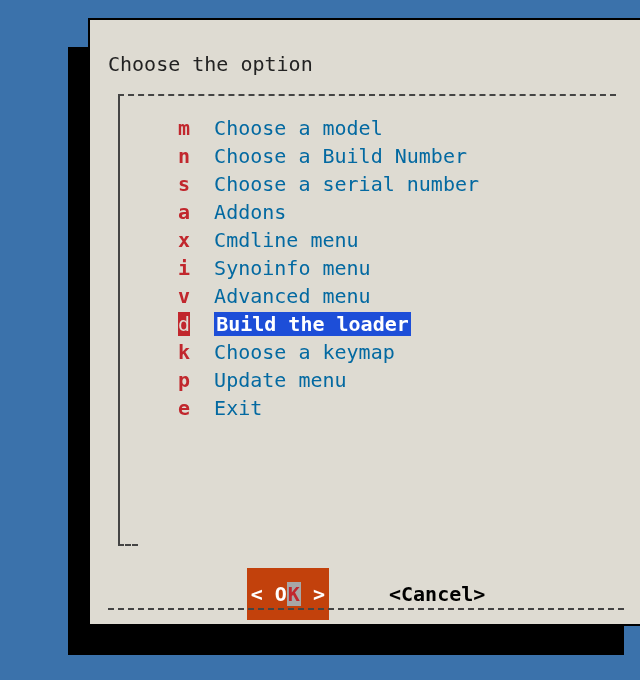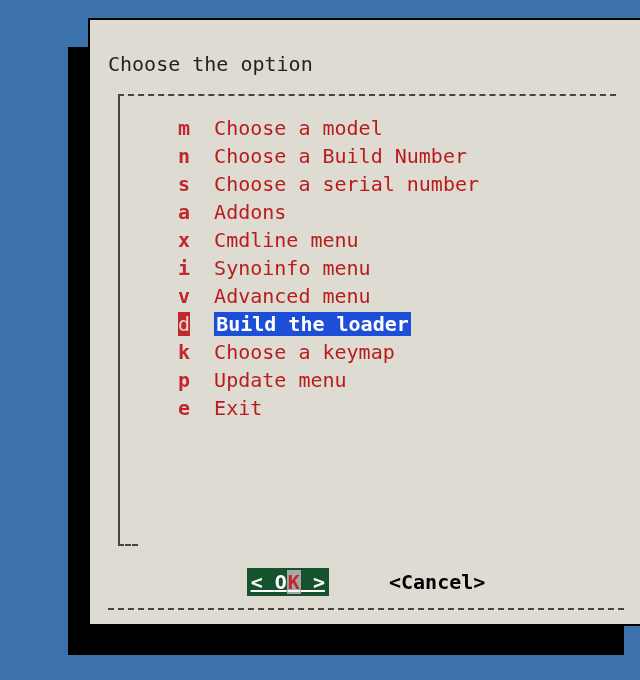--- a/index.html
+++ b/index.html
@@ -48,34 +48,33 @@
     border-bottom: 2px dashed #444;
   }
   .menu {
     position: absolute;
     left: 88px; top: 94px;
     white-space: pre;
   }
   .row { height: 28px; }
   .key { color: #c1272d; font-weight: bold; display:inline-block; width: 1ch;}
   .gap { display:inline-block; width: 2ch; }
-  .label { color: #b91c1c; }
+  .label { color: #0369a1; }
   .sel-key { background:#c1272d; color:#dedbd2; padding:0 0; }
   .sel-label { background:#1d4ed8; color:#fff; font-weight:bold; padding:0 2px; }
   .button-bar {
     position: absolute;
     left: 0; right: 0; top: 548px;
     text-align: center;
     color: #222;
   }
   .btn-ok {
-    background:#14532d; color:#fff; font-weight:bold;
+    background:#c2410c; color:#fff; font-weight:bold;
     display:inline-block;
-    padding: 0 4px;
-    text-decoration: underline;
+    padding: 12px 4px;
   }
   .btn-ok .hot { background:#a7a7a7; color:#c1272d; padding:0 1px;}
   .btn-cancel {
     display:inline-block;
     color:#000000; font-weight:bold;
     margin-left: 48px;
   }
   .bottom-rule {
     position:absolute;
     left: 18px; right: 18px; top: 588px;

